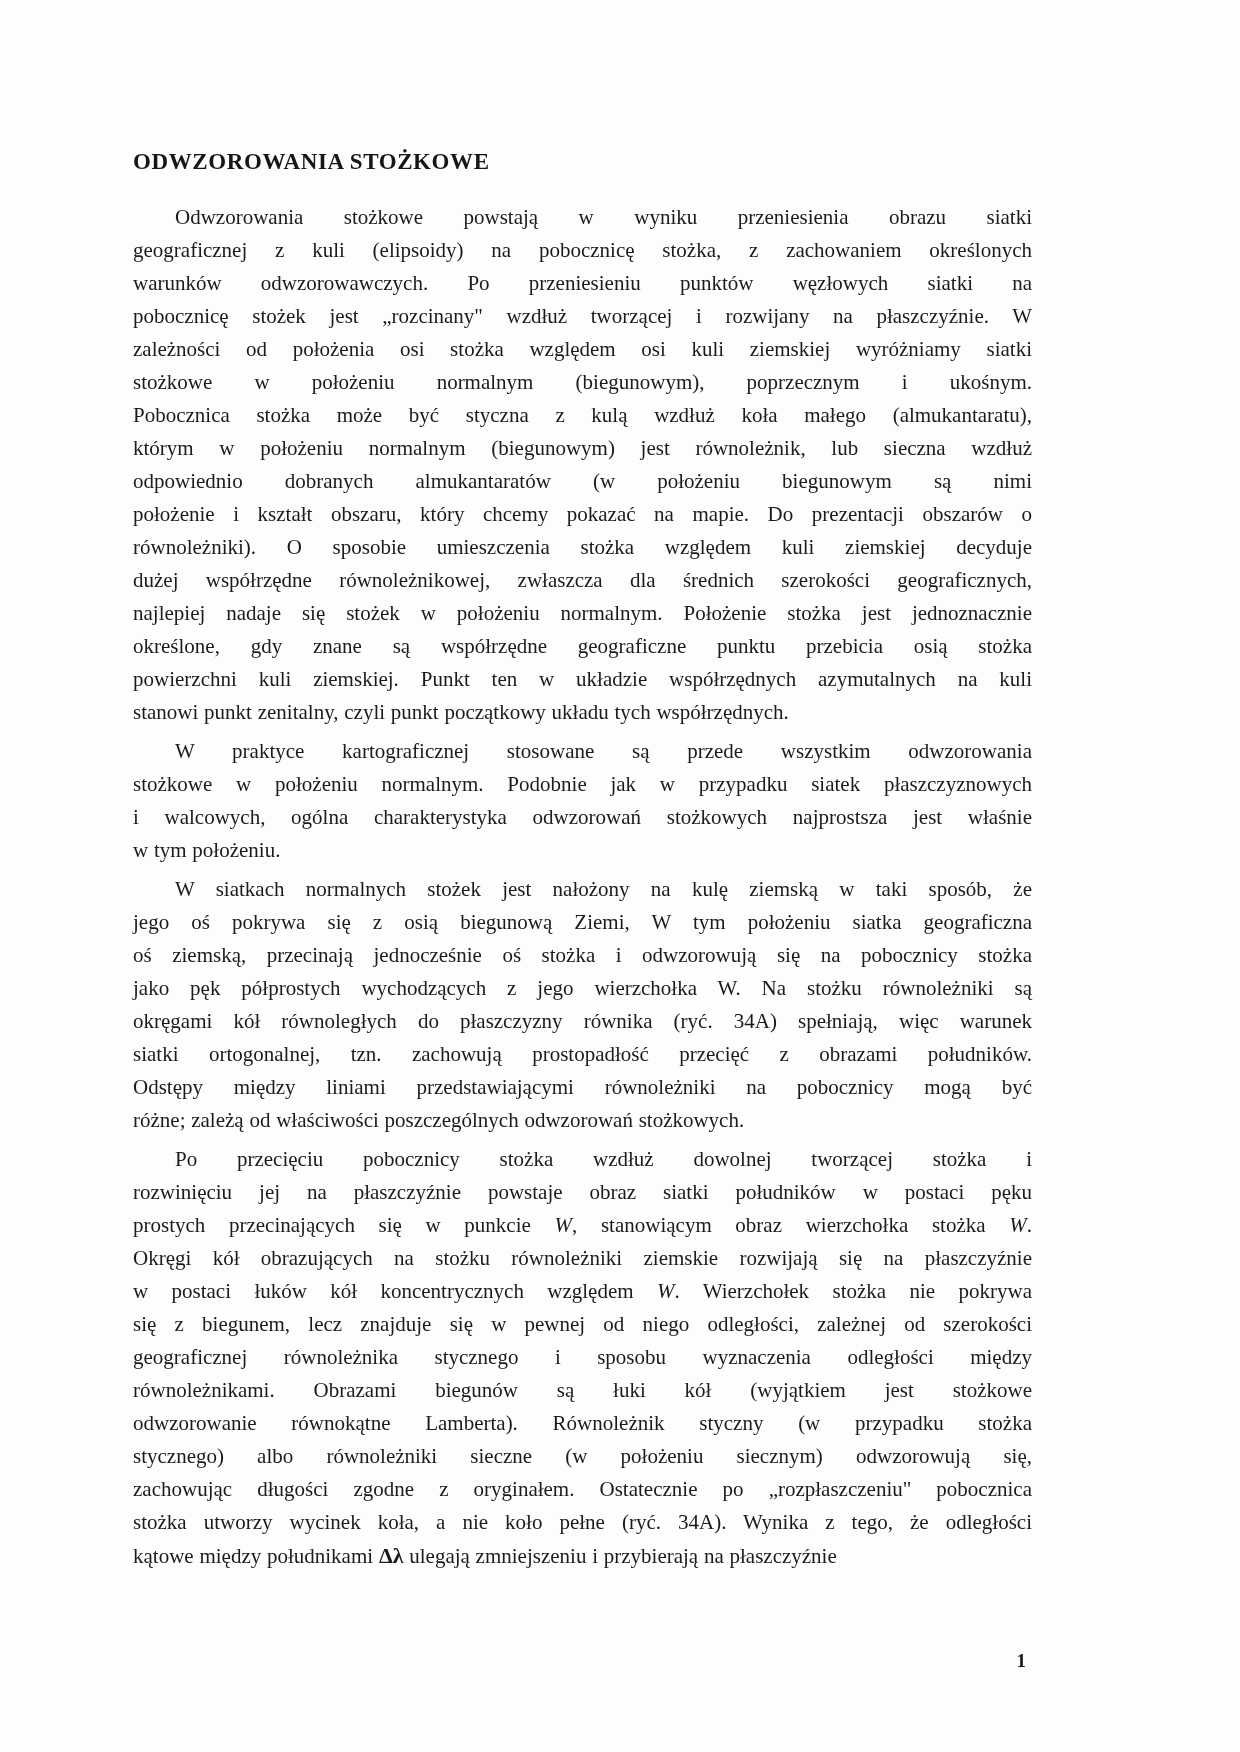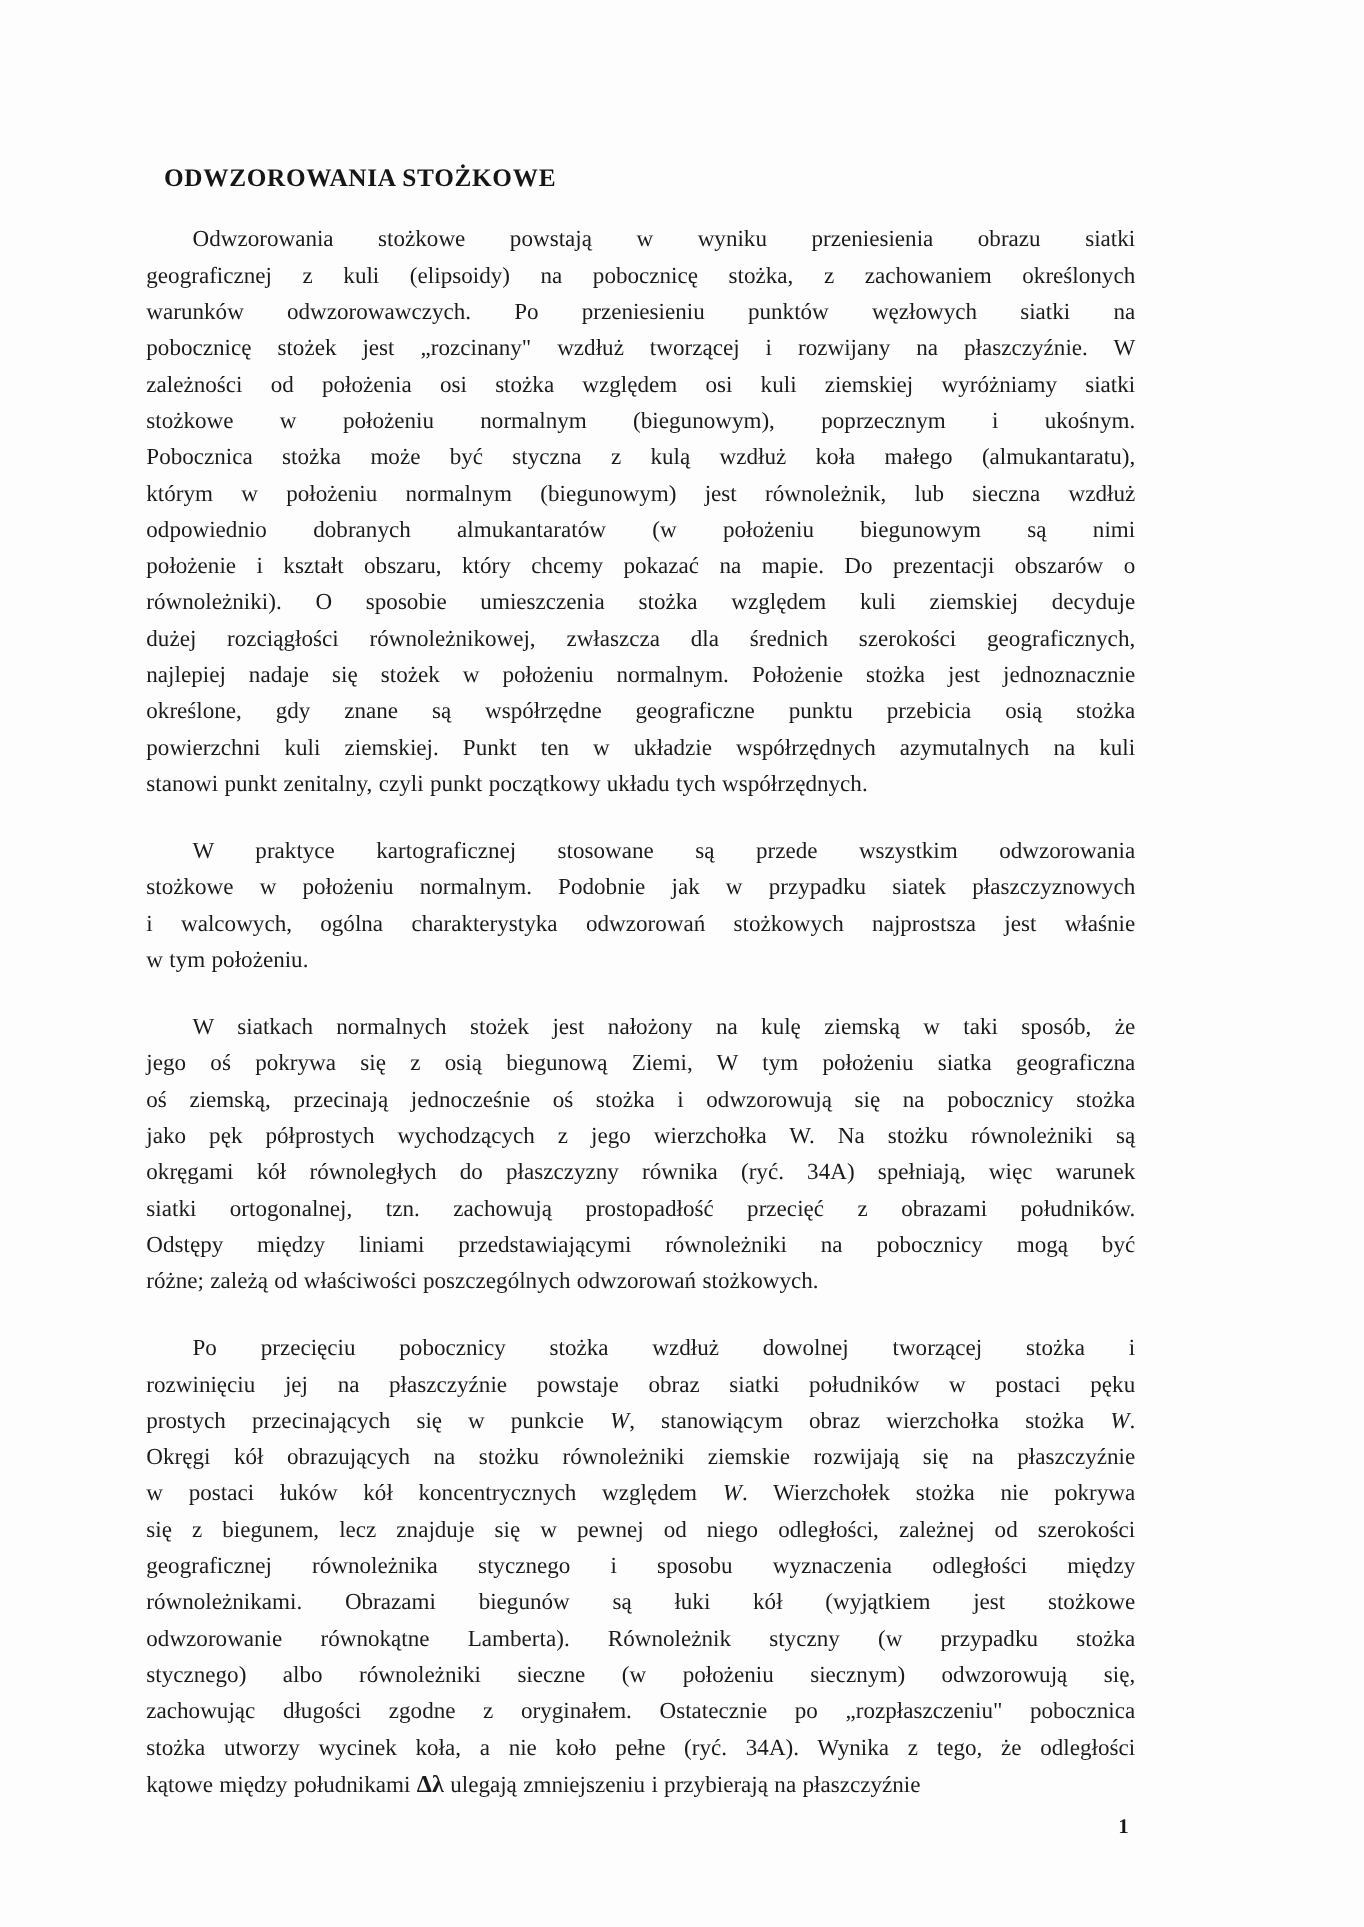--- a/index.html
+++ b/index.html
@@ -20,29 +20,29 @@
     position: absolute;
     left: 133px;
     top: 150px;
     width: 899px;
   }
   .doc-title {
     font-size: 23px;
     font-weight: bold;
     letter-spacing: 0.6px;
     line-height: 24px;
-    margin: 0 0 27px 16px;
+    margin: 0 0 27px 0;
     color: #161616;
   }
   .para {
     margin: 0;
     padding: 0;
   }
   .para + .para {
-    margin-top: 28px;
+    margin-top: 6px;
   }
   .line {
     font-size: 21px;
     line-height: 33px;
     height: 33px;
     white-space: normal;
     text-align: justify;
     text-align-last: justify;
     word-spacing: 0.5px;
   }
@@ -76,21 +76,21 @@
           <div class="line">geograficznej z kuli (elipsoidy) na pobocznicę stożka, z zachowaniem określonych</div>
           <div class="line">warunków odwzorowawczych. Po przeniesieniu punktów węzłowych siatki na</div>
           <div class="line">pobocznicę stożek jest „rozcinany" wzdłuż tworzącej i rozwijany na płaszczyźnie. W</div>
           <div class="line">zależności od położenia osi stożka względem osi kuli ziemskiej wyróżniamy siatki</div>
           <div class="line">stożkowe w położeniu normalnym (biegunowym), poprzecznym i ukośnym.</div>
           <div class="line">Pobocznica stożka może być styczna z kulą wzdłuż koła małego (almukantaratu),</div>
           <div class="line">którym w położeniu normalnym (biegunowym) jest równoleżnik, lub sieczna wzdłuż</div>
           <div class="line">odpowiednio dobranych almukantaratów (w położeniu biegunowym są nimi</div>
           <div class="line">położenie i kształt obszaru, który chcemy pokazać na mapie. Do prezentacji obszarów o</div>
           <div class="line">równoleżniki). O sposobie umieszczenia stożka względem kuli ziemskiej decyduje</div>
-          <div class="line">dużej rozciągłości równoleżnikowej, zwłaszcza dla średnich szerokości geograficznych,</div>
+          <div class="line">dużej współrzędne równoleżnikowej, zwłaszcza dla średnich szerokości geograficznych,</div>
           <div class="line">najlepiej nadaje się stożek w położeniu normalnym. Położenie stożka jest jednoznacznie</div>
           <div class="line">określone, gdy znane są współrzędne geograficzne punktu przebicia osią stożka</div>
           <div class="line">powierzchni kuli ziemskiej. Punkt ten w układzie współrzędnych azymutalnych na kuli</div>
           <div class="line last">stanowi punkt zenitalny, czyli punkt początkowy układu tych współrzędnych.</div>
         </div>
         <div class="para">
           <div class="line first">W praktyce kartograficznej stosowane są przede wszystkim odwzorowania</div>
           <div class="line">stożkowe w położeniu normalnym. Podobnie jak w przypadku siatek płaszczyznowych</div>
           <div class="line">i walcowych, ogólna charakterystyka odwzorowań stożkowych najprostsza jest właśnie</div>
           <div class="line last">w tym położeniu.</div>

